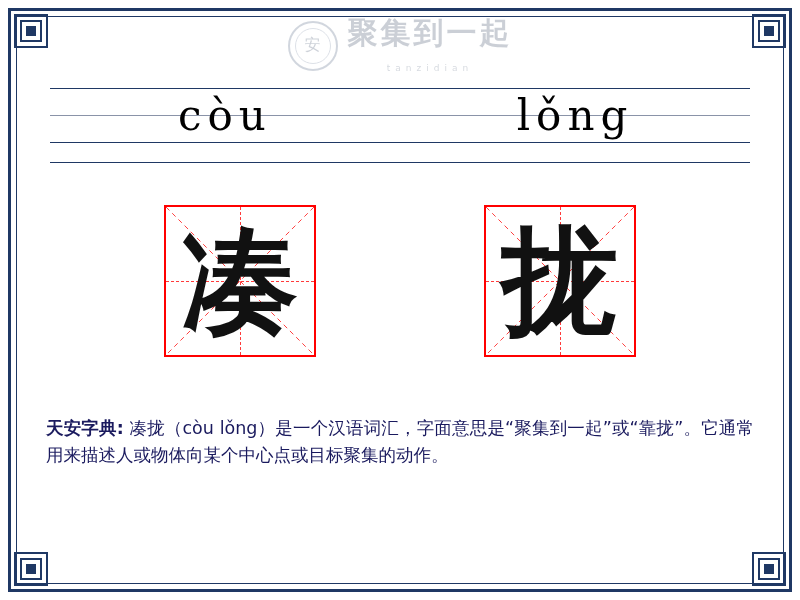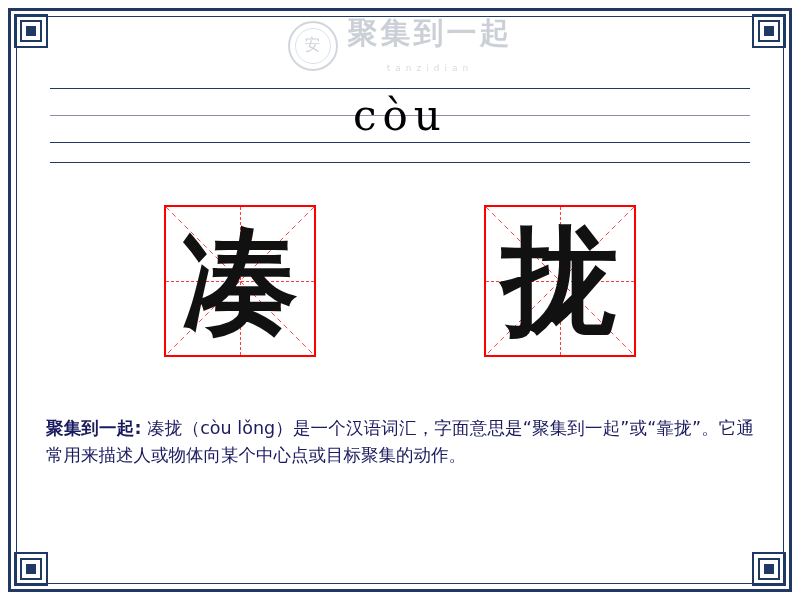--- a/index.html
+++ b/index.html
@@ -263,20 +263,21 @@
     </div>
   </div>
 
   <div class="staff">
     <div class="staff-line l1"></div>
     <div class="staff-line l2"></div>
     <div class="staff-line l3"></div>
     <div class="staff-line l4"></div>
     <div class="pinyin-row">
       <div class="pinyin">còu</div>
+      <div class="pinyin">lǒng</div>
     </div>
   </div>
 
   <div class="chars">
 
     <div class="char-box">
       <svg class="diag-svg" viewBox="0 0 152 152" preserveAspectRatio="none">
         <line x1="0" y1="0" x2="152" y2="152" stroke="#ff3b3b" stroke-width="1" stroke-dasharray="5,4"></line>
         <line x1="152" y1="0" x2="0" y2="152" stroke="#ff3b3b" stroke-width="1" stroke-dasharray="5,4"></line>
       </svg>
@@ -291,16 +292,16 @@
         <line x1="152" y1="0" x2="0" y2="152" stroke="#ff3b3b" stroke-width="1" stroke-dasharray="5,4"></line>
       </svg>
       <div class="cross-h"></div>
       <div class="cross-v"></div>
       <div class="char-glyph">拢</div>
     </div>
 
   </div>
 
   <div class="explain">
-    <span class="label">聚集到一起:</span><span> 凑拢（còu lǒng）是一个汉语词汇，字面意思是“聚集到一起”或“靠拢”。它通常用来描述人或物体向某个中心点或目标聚集的动作。</span>
+    <span class="label">天安字典:</span><span> 凑拢（còu lǒng）是一个汉语词汇，字面意思是“聚集到一起”或“靠拢”。它通常用来描述人或物体向某个中心点或目标聚集的动作。</span>
   </div>
 
 </div>
 
 </body></html>

